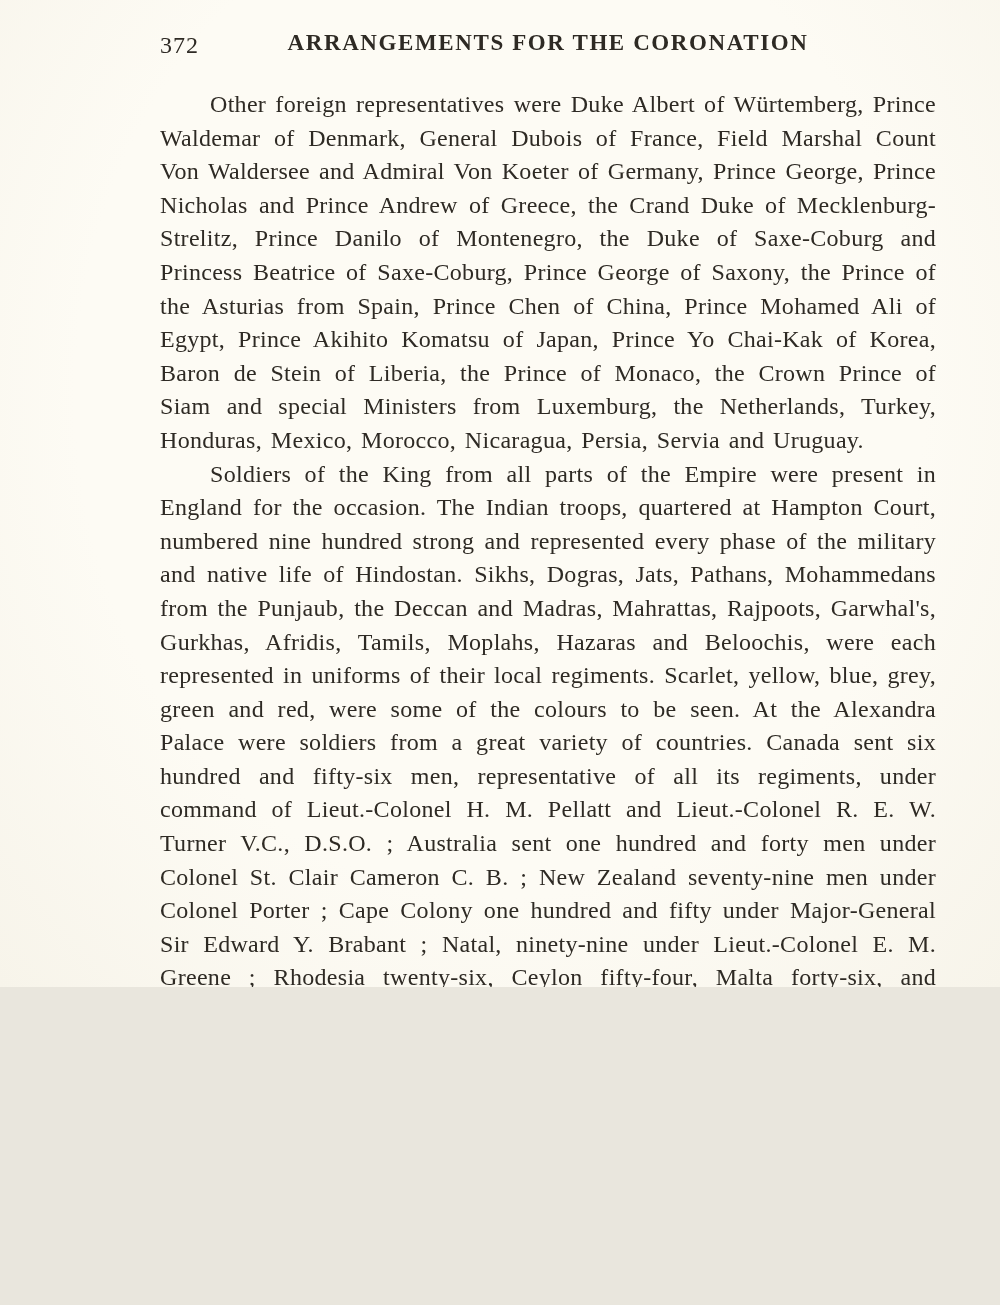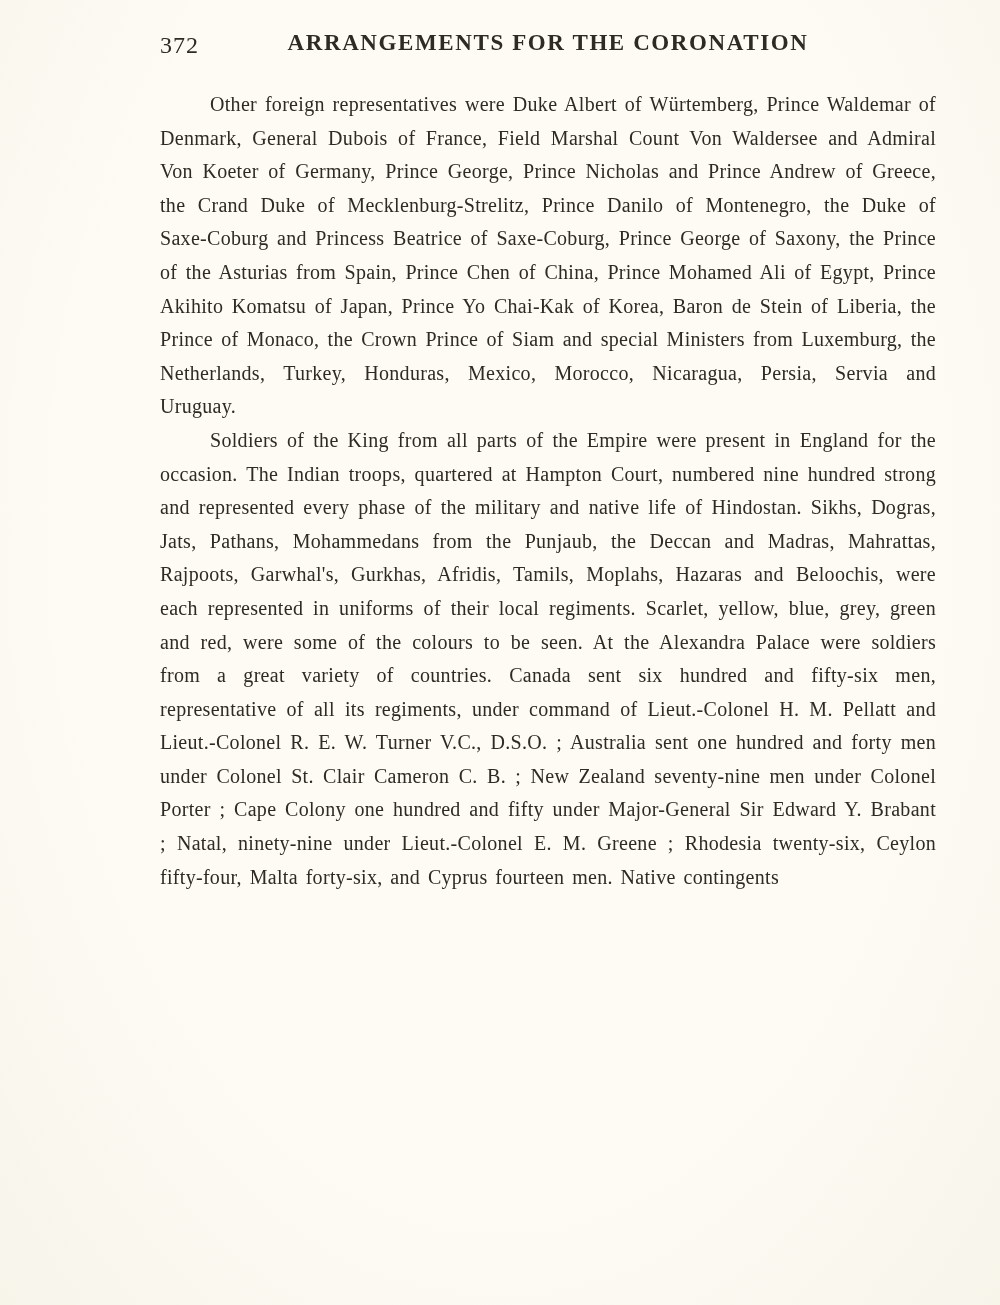--- a/index.html
+++ b/index.html
@@ -3,21 +3,21 @@
   <meta charset="utf-8">
   <style>
     html, body {
       margin: 0;
       padding: 0;
       background: #e9e6dd;
     }
     .scan-page {
       position: relative;
       width: 1000px;
-      height: 1305px;
+      height: 987px;
       margin: 0 auto;
       background: #fcfaf2;
       background-image: radial-gradient(ellipse at 50% 40%, #fdfbf4 60%, #f7f4ea 100%);
       font-family: "Liberation Serif", serif;
       color: #2e2a24;
       overflow: hidden;
       box-sizing: border-box;
     }
     .content {
       position: absolute;
@@ -43,21 +43,21 @@
       right: 60px;
       top: 4px;
       text-align: center;
       font-weight: bold;
       font-size: 23px;
       letter-spacing: 1.6px;
       white-space: nowrap;
     }
     .body-text p {
       margin: 0;
-      font-size: 20px;
+      font-size: 24px;
       line-height: 33.6px;
       text-align: justify;
       text-indent: 50px;
       letter-spacing: 0.3px;
       word-spacing: 2.5px;
     }
   </style>
 </head>
 <body>
 

